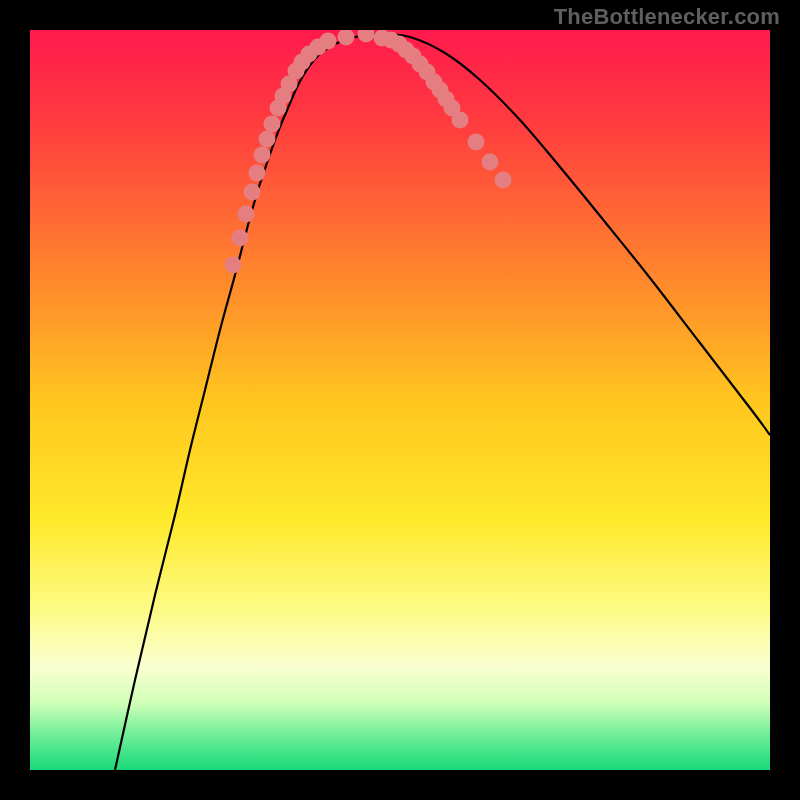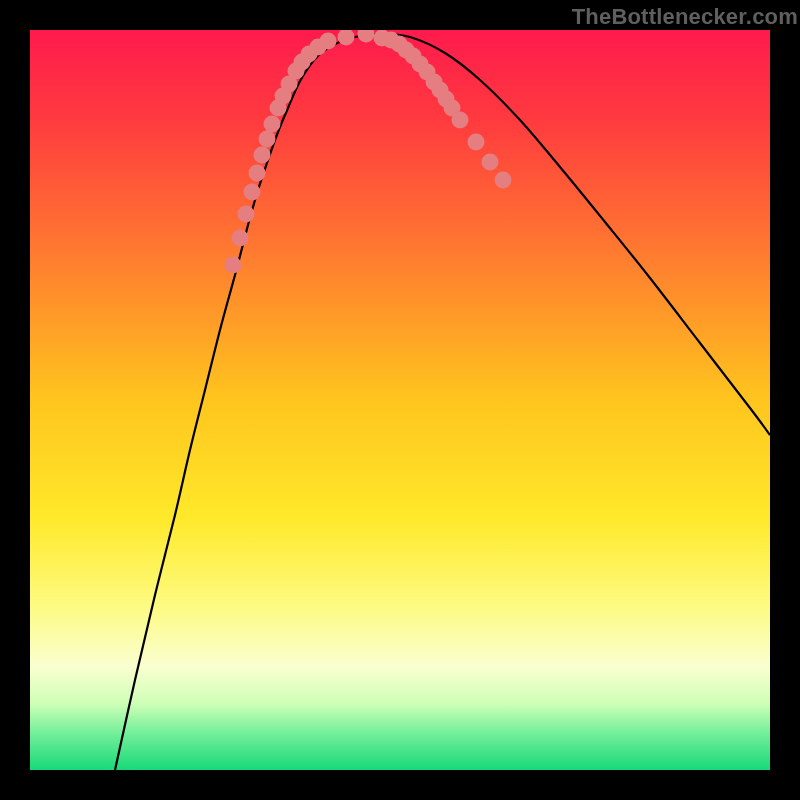--- a/index.html
+++ b/index.html
@@ -15,21 +15,21 @@
     position: absolute;
     left: 0;
     top: 0;
     width: 800px;
     height: 800px;
     background: #000;
   }
   .watermark {
     position: absolute;
     top: 4px;
-    right: 2px;
+    right: 20px;
     font-size: 22px;
     font-weight: 600;
     color: #5f5f5f;
     letter-spacing: 0.2px;
   }
   .plot-area {
     position: absolute;
     left: 30px;
     top: 30px;
     width: 740px;

